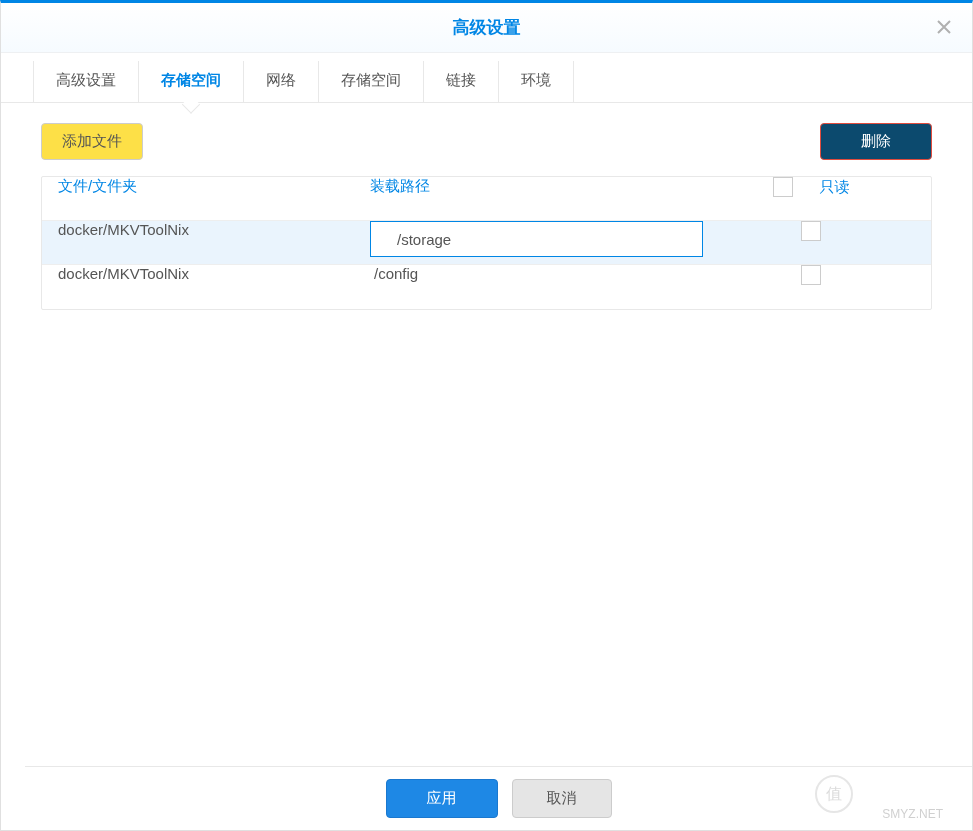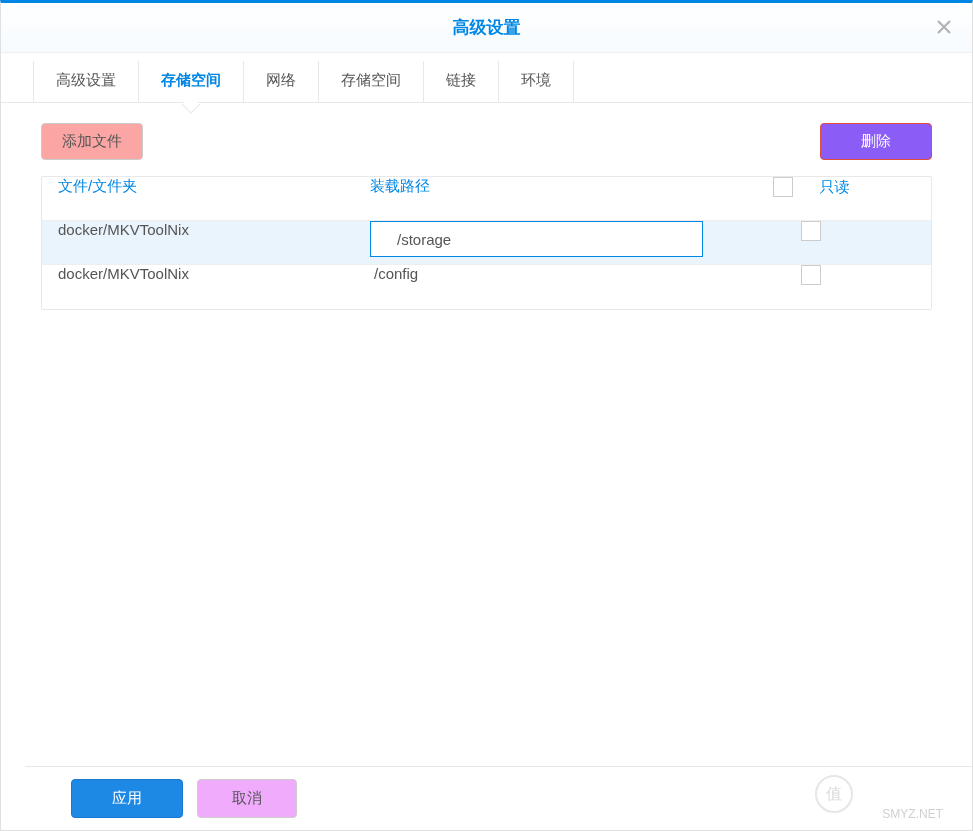--- a/index.html
+++ b/index.html
@@ -87,28 +87,28 @@
   overflow: hidden;
 }
 .toolbar {
   display: flex;
   gap: 14px;
   margin-bottom: 16px;
 }
 .btn {
   padding: 8px 20px;
   border: 1px solid #ccc;
-  background: #fca5a5;
+  background: #fde047;
   color: #555;
   border-radius: 4px;
   cursor: pointer;
   font-size: 15px;
 }
 .btn-danger {
-  background: #8b5cf6;
+  background: #0c4a6e;
   border-color: #e04c3e;
   color: #fff;
   padding: 8px 40px;
   margin-left: auto;
 }
 .table {
   border: 1px solid #e8e8e8;
   border-radius: 2px;
   overflow: hidden;
 }
@@ -151,37 +151,37 @@
   height: 20px;
   border: 1px solid #ccc;
   background: #fff;
   display: inline-block;
 }
 .footer {
   height: 64px;
   border-top: 1px solid #e8e8e8;
   display: flex;
   align-items: center;
-  justify-content: flex-start;
+  justify-content: center;
   gap: 14px;
   padding: 0 46px;
   background: #fff;
   margin-left: 24px;
 }
 .btn-primary {
   background: #1e88e5;
   border: 1px solid #1a78cf;
   color: #fff;
   padding: 9px 40px;
   border-radius: 4px;
   font-size: 15px;
   cursor: pointer;
 }
 .btn-secondary {
-  background: #f0abfc;
+  background: #e5e5e5;
   border: 1px solid #ccc;
   color: #555;
   padding: 9px 34px;
   border-radius: 4px;
   font-size: 15px;
   cursor: pointer;
 }
 .watermark {
   position: absolute;
   bottom: 10px;

